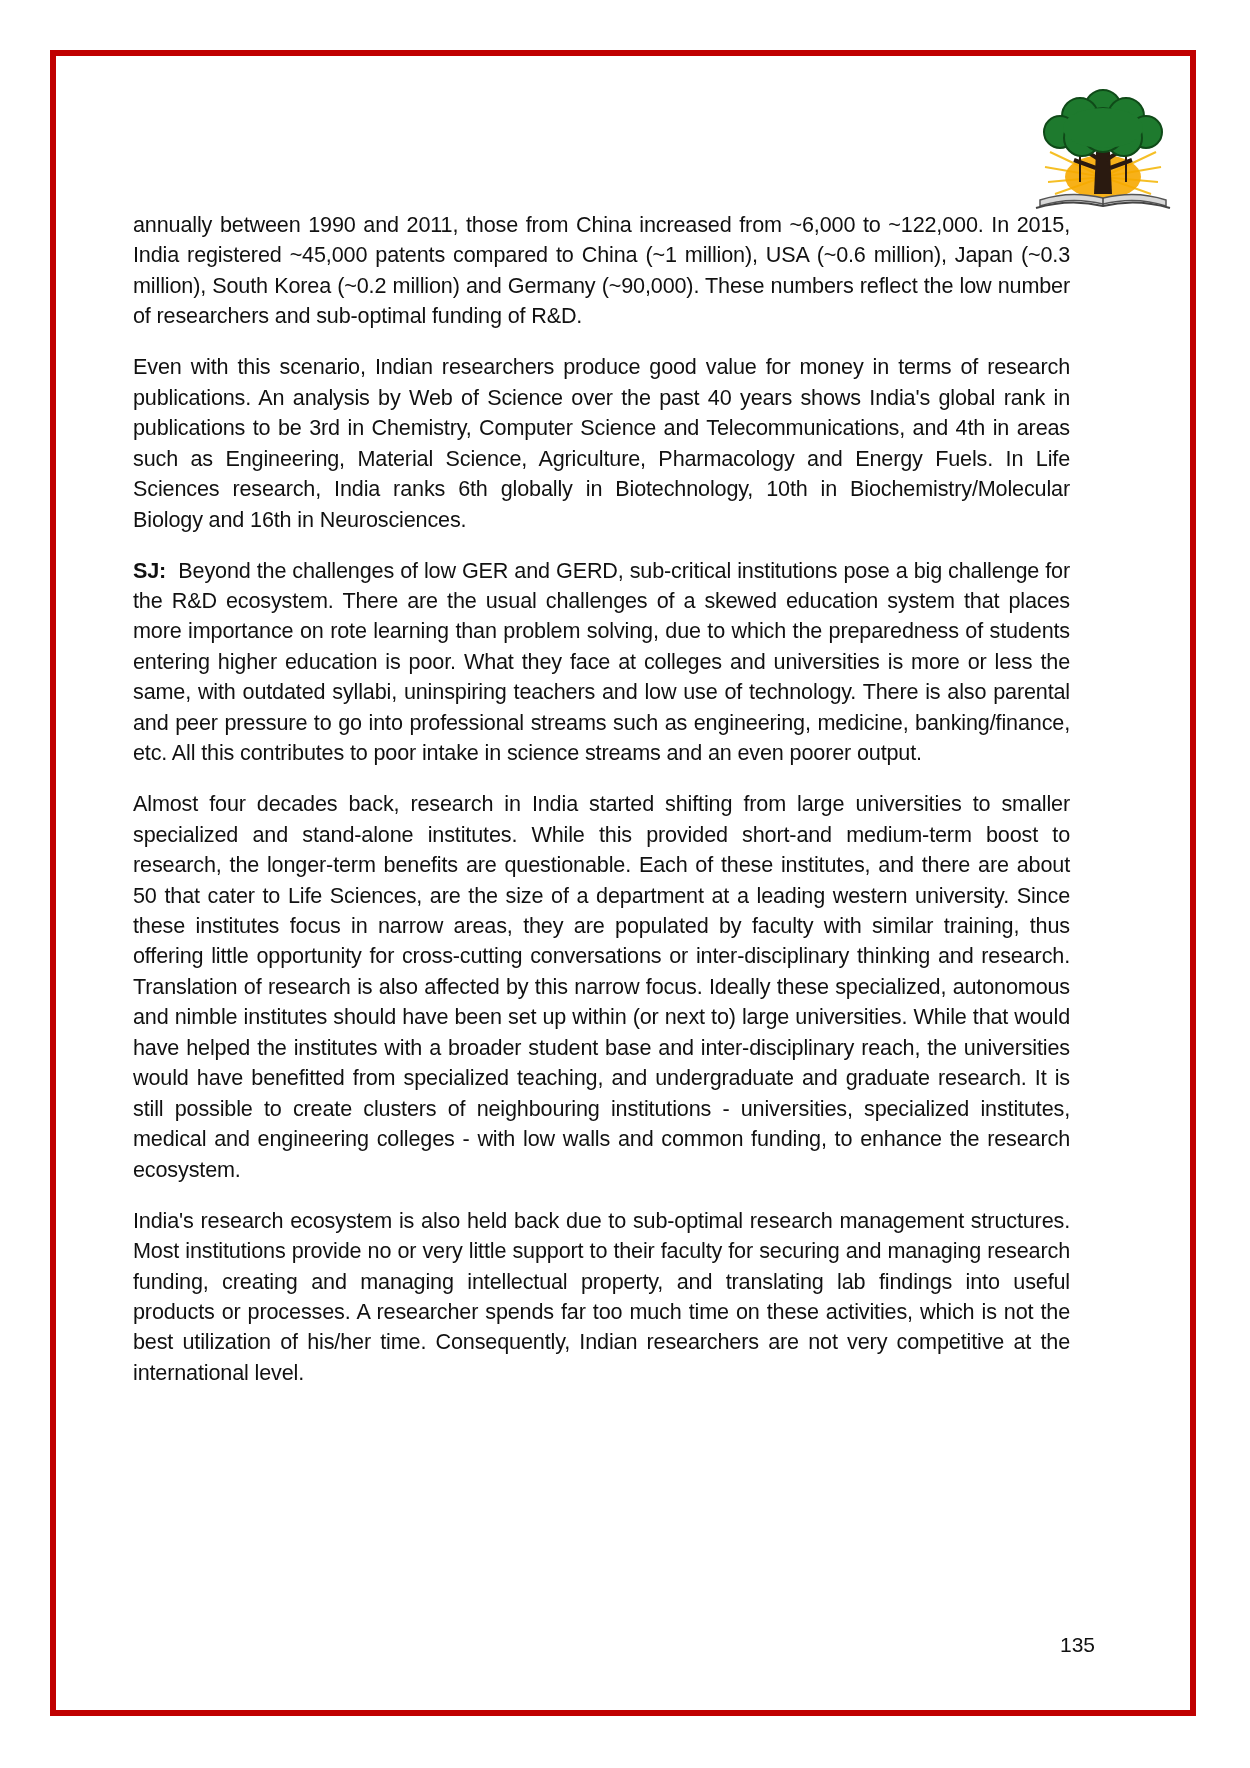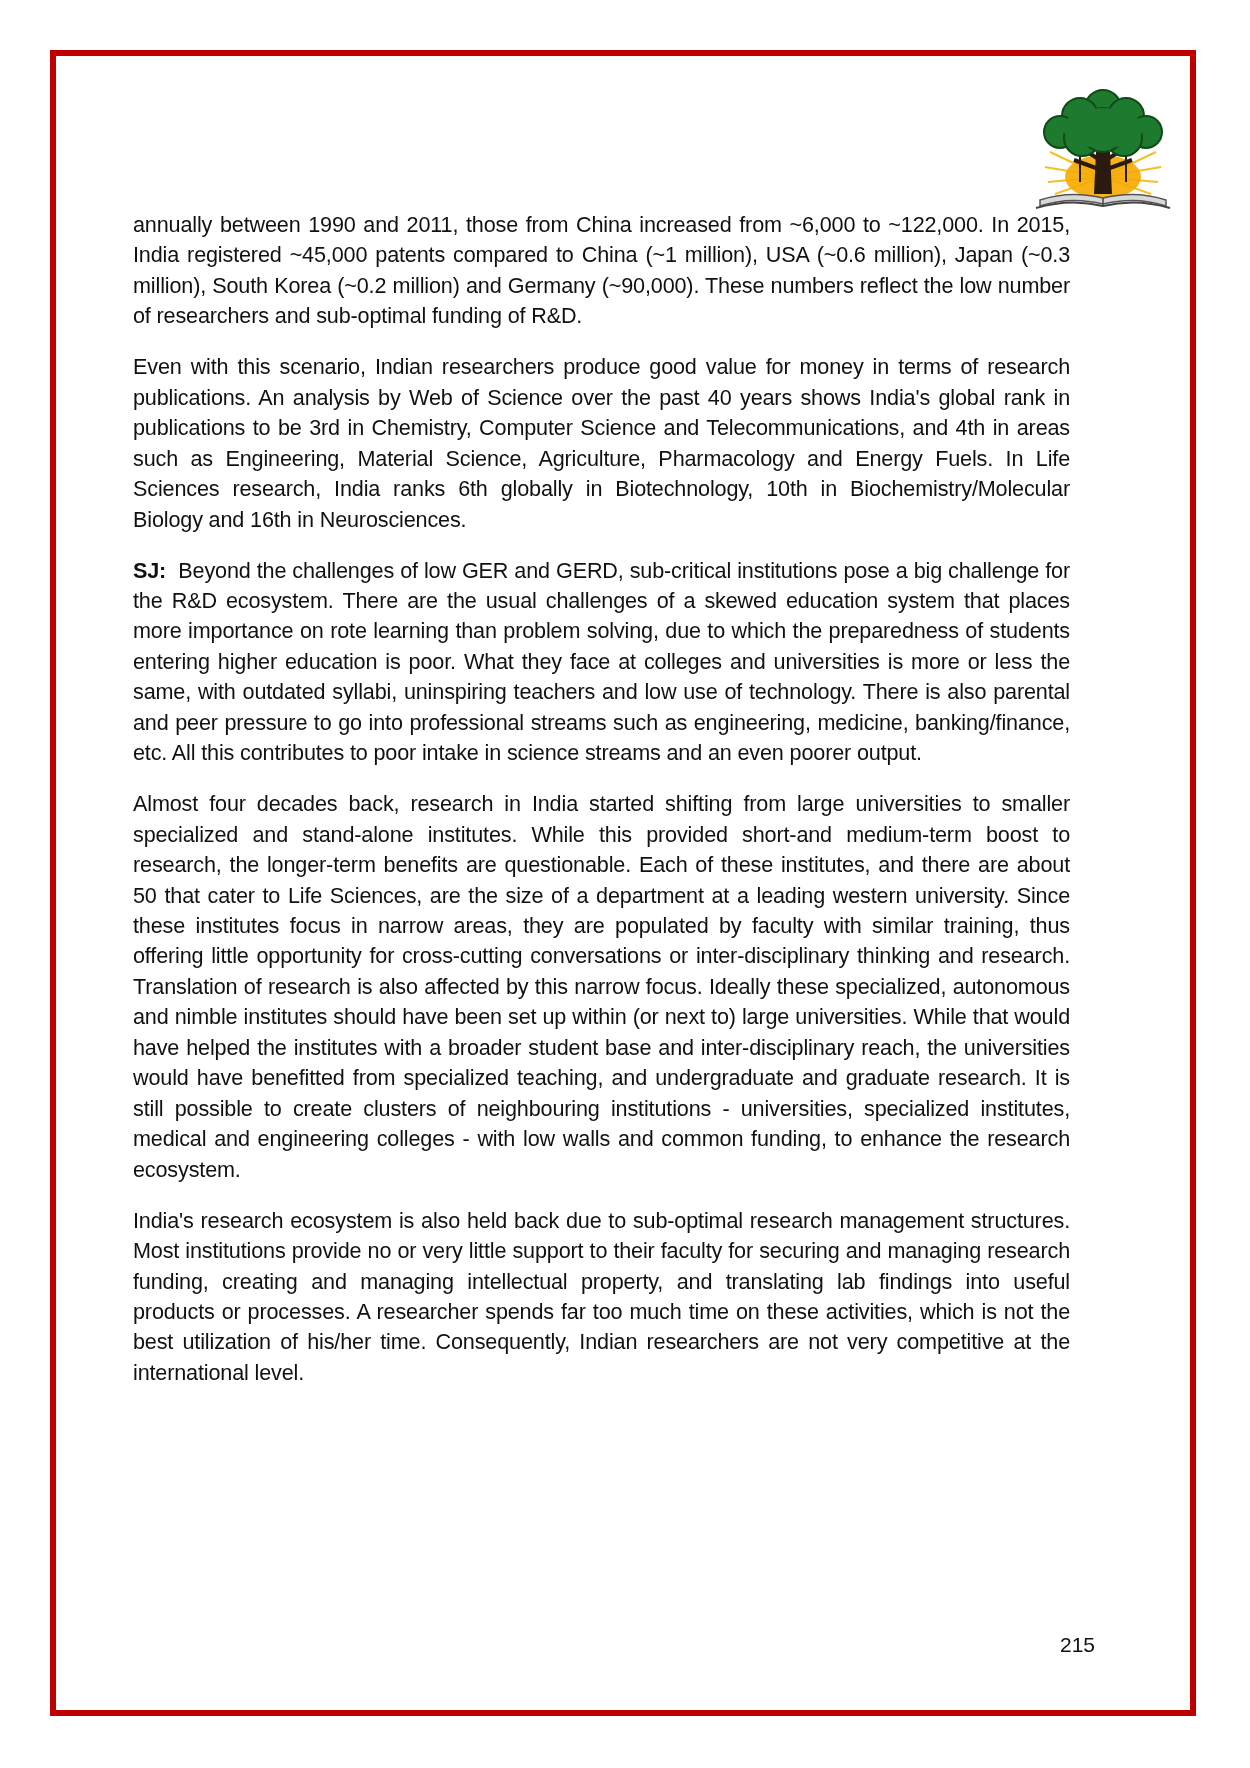--- a/index.html
+++ b/index.html
@@ -103,13 +103,13 @@
   <p>annually between 1990 and 2011, those from China increased from ~6,000 to ~122,000. In 2015, India registered ~45,000 patents compared to China (~1 million), USA (~0.6 million), Japan (~0.3 million), South Korea (~0.2 million) and Germany (~90,000). These numbers reflect the low number of researchers and sub-optimal funding of R&amp;D.</p>
   <p>Even with this scenario, Indian researchers produce good value for money in terms of research publications. An analysis by Web of Science over the past 40 years shows India's global rank in publications to be 3rd in Chemistry, Computer Science and Telecommunications, and 4th in areas such as Engineering, Material Science, Agriculture, Pharmacology and Energy Fuels. In Life Sciences research, India ranks 6th globally in Biotechnology, 10th in Biochemistry/Molecular Biology and 16th in Neurosciences.</p>
   <p>
     <span class="speaker">SJ:</span>&nbsp;
     <span>Beyond the challenges of low GER and GERD, sub-critical institutions pose a big challenge for the R&amp;D ecosystem. There are the usual challenges of a skewed education system that places more importance on rote learning than problem solving, due to which the preparedness of students entering higher education is poor. What they face at colleges and universities is more or less the same, with outdated syllabi, uninspiring teachers and low use of technology. There is also parental and peer pressure to go into professional streams such as engineering, medicine, banking/finance, etc. All this contributes to poor intake in science streams and an even poorer output.</span>
   </p>
   <p>Almost four decades back, research in India started shifting from large universities to smaller specialized and stand-alone institutes. While this provided short-and medium-term boost to research, the longer-term benefits are questionable. Each of these institutes, and there are about 50 that cater to Life Sciences, are the size of a department at a leading western university. Since these institutes focus in narrow areas, they are populated by faculty with similar training, thus offering little opportunity for cross-cutting conversations or inter-disciplinary thinking and research. Translation of research is also affected by this narrow focus. Ideally these specialized, autonomous and nimble institutes should have been set up within (or next to) large universities. While that would have helped the institutes with a broader student base and inter-disciplinary reach, the universities would have benefitted from specialized teaching, and undergraduate and graduate research. It is still possible to create clusters of neighbouring institutions - universities, specialized institutes, medical and engineering colleges - with low walls and common funding, to enhance the research ecosystem.</p>
   <p>India's research ecosystem is also held back due to sub-optimal research management structures. Most institutions provide no or very little support to their faculty for securing and managing research funding, creating and managing intellectual property, and translating lab findings into useful products or processes. A researcher spends far too much time on these activities, which is not the best utilization of his/her time. Consequently, Indian researchers are not very competitive at the international level.</p>
 </div>
 
-<div class="page-number">215</div>
+<div class="page-number">135</div>
 
 </body></html>

